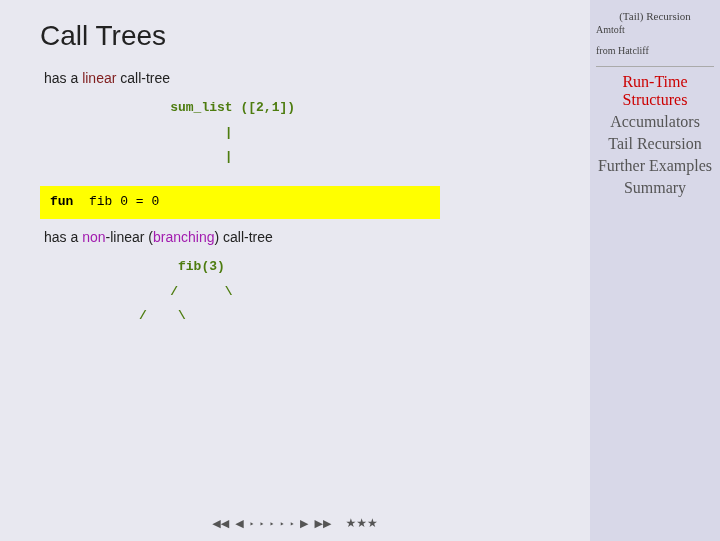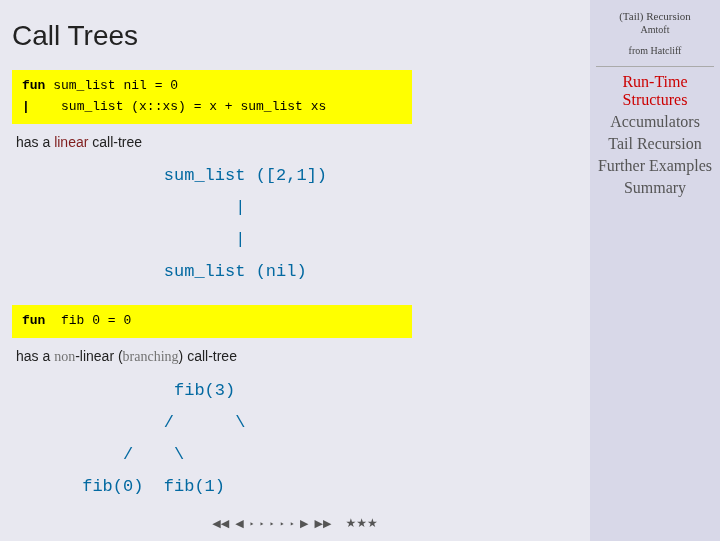--- a/index.html
+++ b/index.html
@@ -9,20 +9,21 @@
       width: 720px;
       height: 541px;
       overflow: hidden;
       display: flex;
     }
 
     #main-content {
       flex: 1;
       padding: 20px 20px 20px 12px;
       background: #e8e8f0;
+      margin-left: 28px;
     }
 
     #sidebar {
       width: 130px;
       min-width: 130px;
       background: #d8d8e8;
       padding: 10px 6px;
       font-size: 11px;
       text-align: center;
     }
@@ -52,48 +53,49 @@
 
     .prose {
       font-family: sans-serif;
       font-size: 14px;
       color: #222;
       margin-bottom: 10px;
       margin-left: 4px;
     }
 
     .prose .color-blue { color: #7f1d1d; }
-    .prose .color-green { color: #737373; font-family: Liberation Serif, serif; }
+    .prose .color-green { color: #a21caf; }
 
     .tree-container {
       font-family: 'Courier New', monospace;
-      font-size: 17px;
-      color: #0369a1;
+      font-size: 13px;
+      color: #4d7c0f;
       margin-left: 60px;
       margin-bottom: 16px;
       line-height: 1.9;
+      font-weight: bold;
     }
 
     .tree-line {
       display: block;
       white-space: pre;
     }
 
     
     .sidebar-header {
       font-size: 11px;
       color: #444;
       margin-bottom: 2px;
       text-align: center;
     }
 
     .sidebar-subheader {
       font-size: 10px;
       color: #444;
-      text-align: center;
+      text-align: left;
       margin-bottom: 10px;
     }
 
     .sidebar-item {
       display: block;
       font-size: 16px;
       color: #555;
       text-align: center;
       margin-bottom: 4px;
       cursor: pointer;
@@ -131,56 +133,46 @@
     }
   </style>
 </head>
 <body>
 
 <div id="wrapper">
   <div id="main-content">
     <h1 class="page-title">Call Trees</h1>
 
     
-    <div class="code-block">
-      <div>
-        <span class="kw">fun</span>&nbsp;<span>sum_list  nil  =  0</span>
-      </div>
-      <div>
-        <span class="kw">|</span>&nbsp;&nbsp;&nbsp;&nbsp;<span>sum_list  (x::xs)  =  x  +  sum_list  xs</span>
-      </div>
-    </div>
 
     <p class="prose">
       has a <span class="color-blue">linear</span> call-tree
     </p>
 
     <div class="tree-container">
       <span class="tree-line">         sum_list ([2,1])</span>
       <span class="tree-line">                |</span>
       <span class="tree-line">                |</span>
-      <span class="tree-line">         sum_list (nil)</span>
     </div>
 
     
     <div class="code-block">
       <div>
         <span class="kw">fun</span>&nbsp; fib  0  =  0
       </div>
     </div>
 
     <p class="prose">
       has a <span class="color-green">non</span>-linear (<span class="color-green">branching</span>) call-tree
     </p>
 
     <div class="tree-container">
       <span class="tree-line">          fib(3)</span>
       <span class="tree-line">         /      \</span>
       <span class="tree-line">     /    \</span>
-      <span class="tree-line"> fib(0)  fib(1)</span>
     </div>
 
     
     <div class="nav-controls">
       <span class="nav-btn">◀◀</span>
       <span class="nav-btn">◀</span>
       <span class="nav-btn">‣</span>
       <span class="nav-btn">‣</span>
       <span class="nav-btn">‣</span>
       <span class="nav-btn">‣</span>

